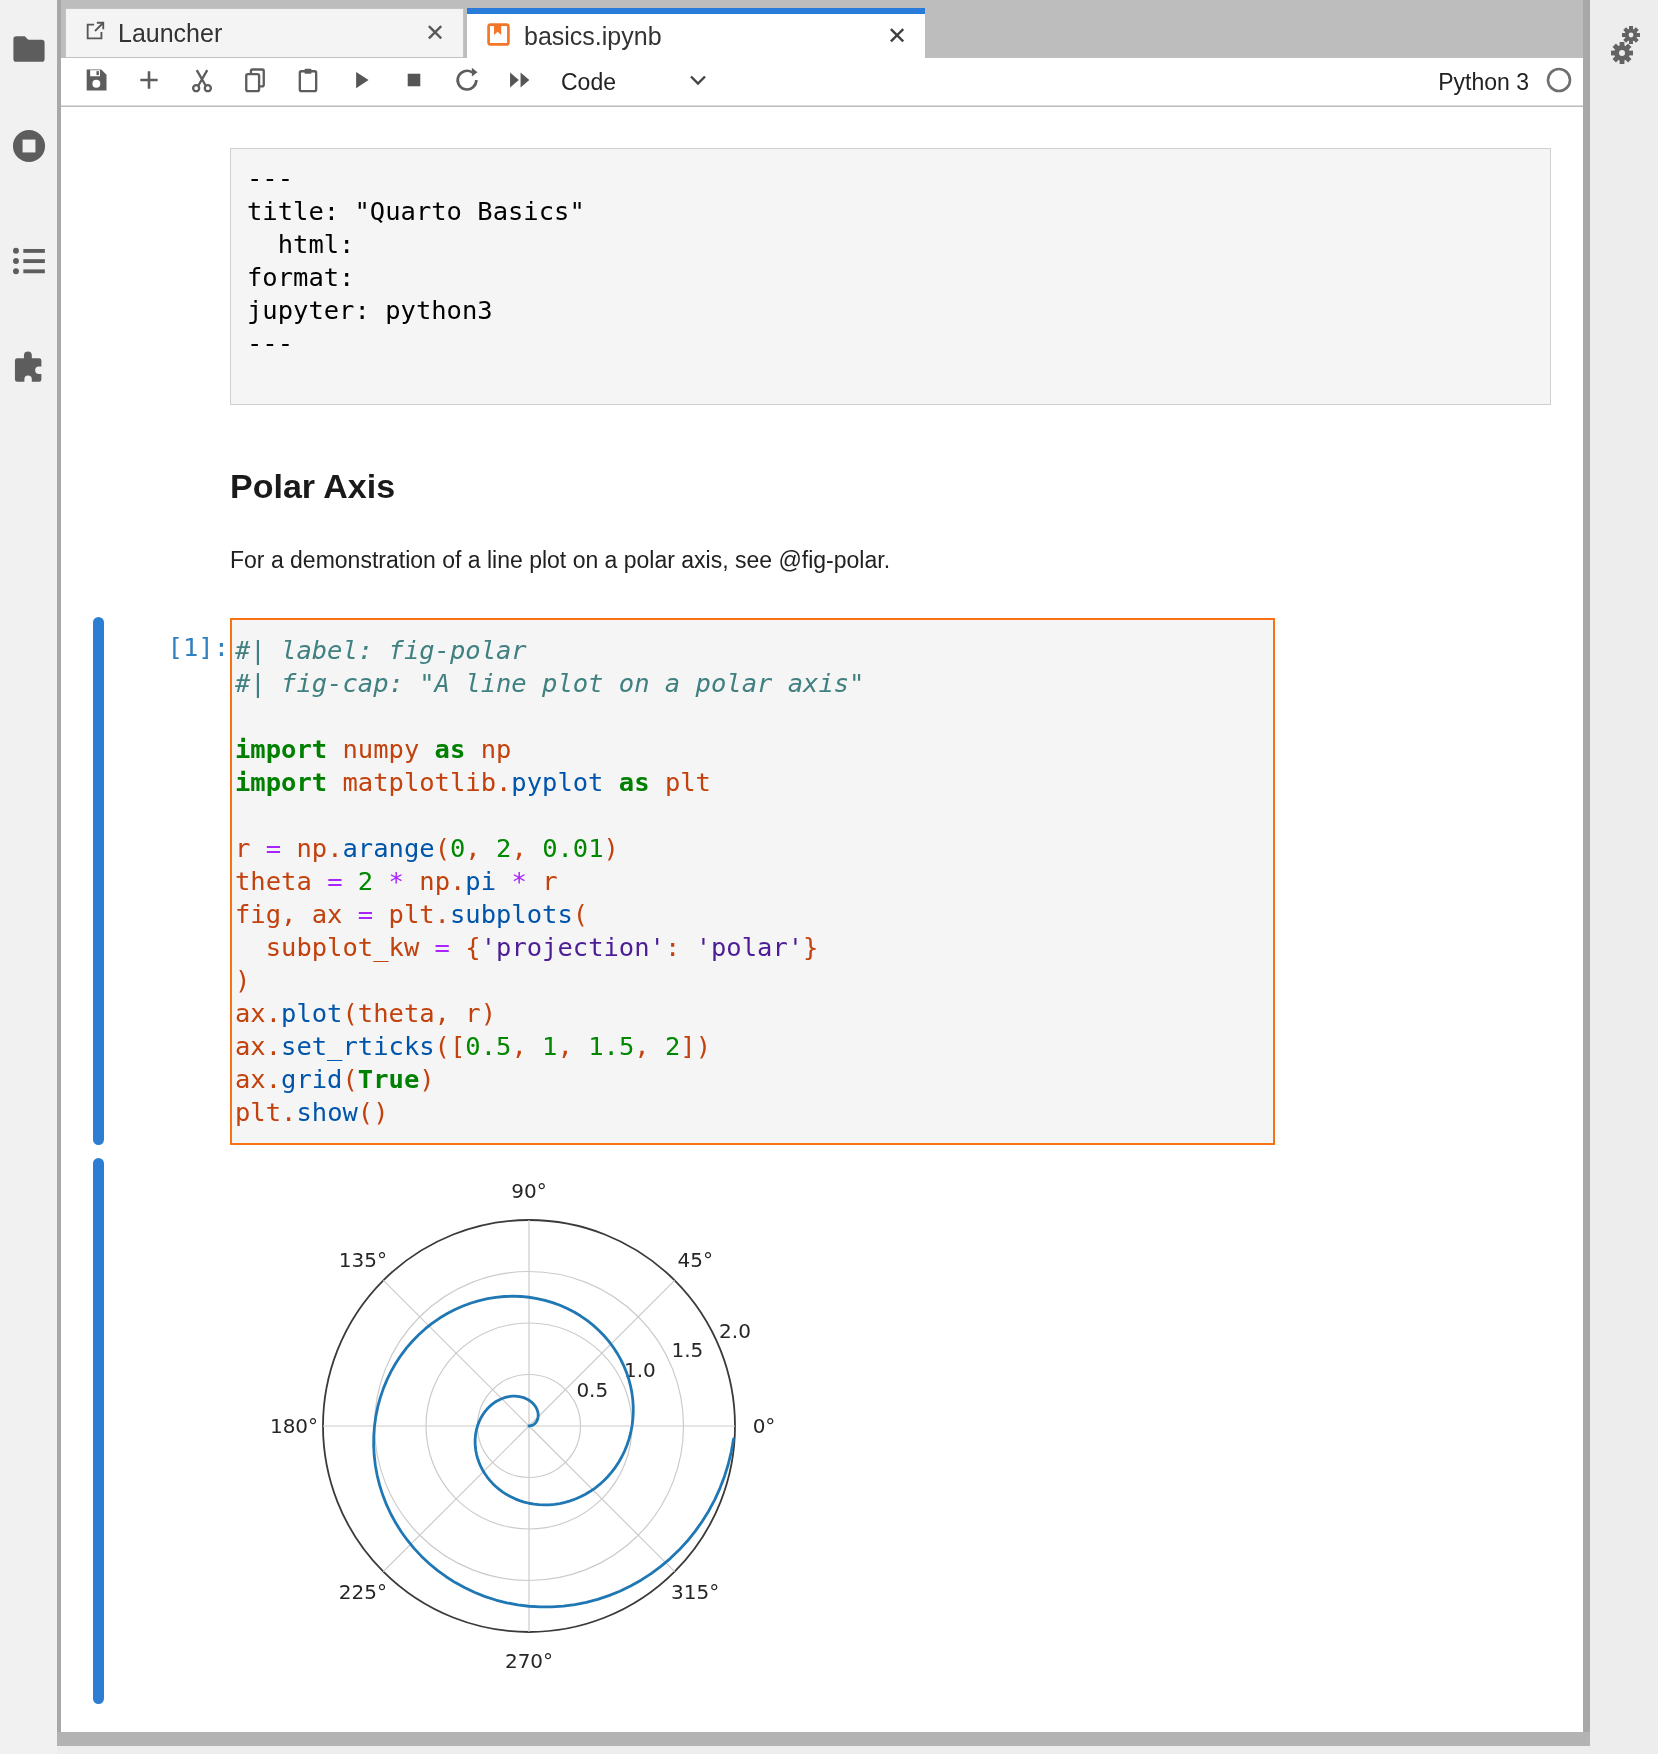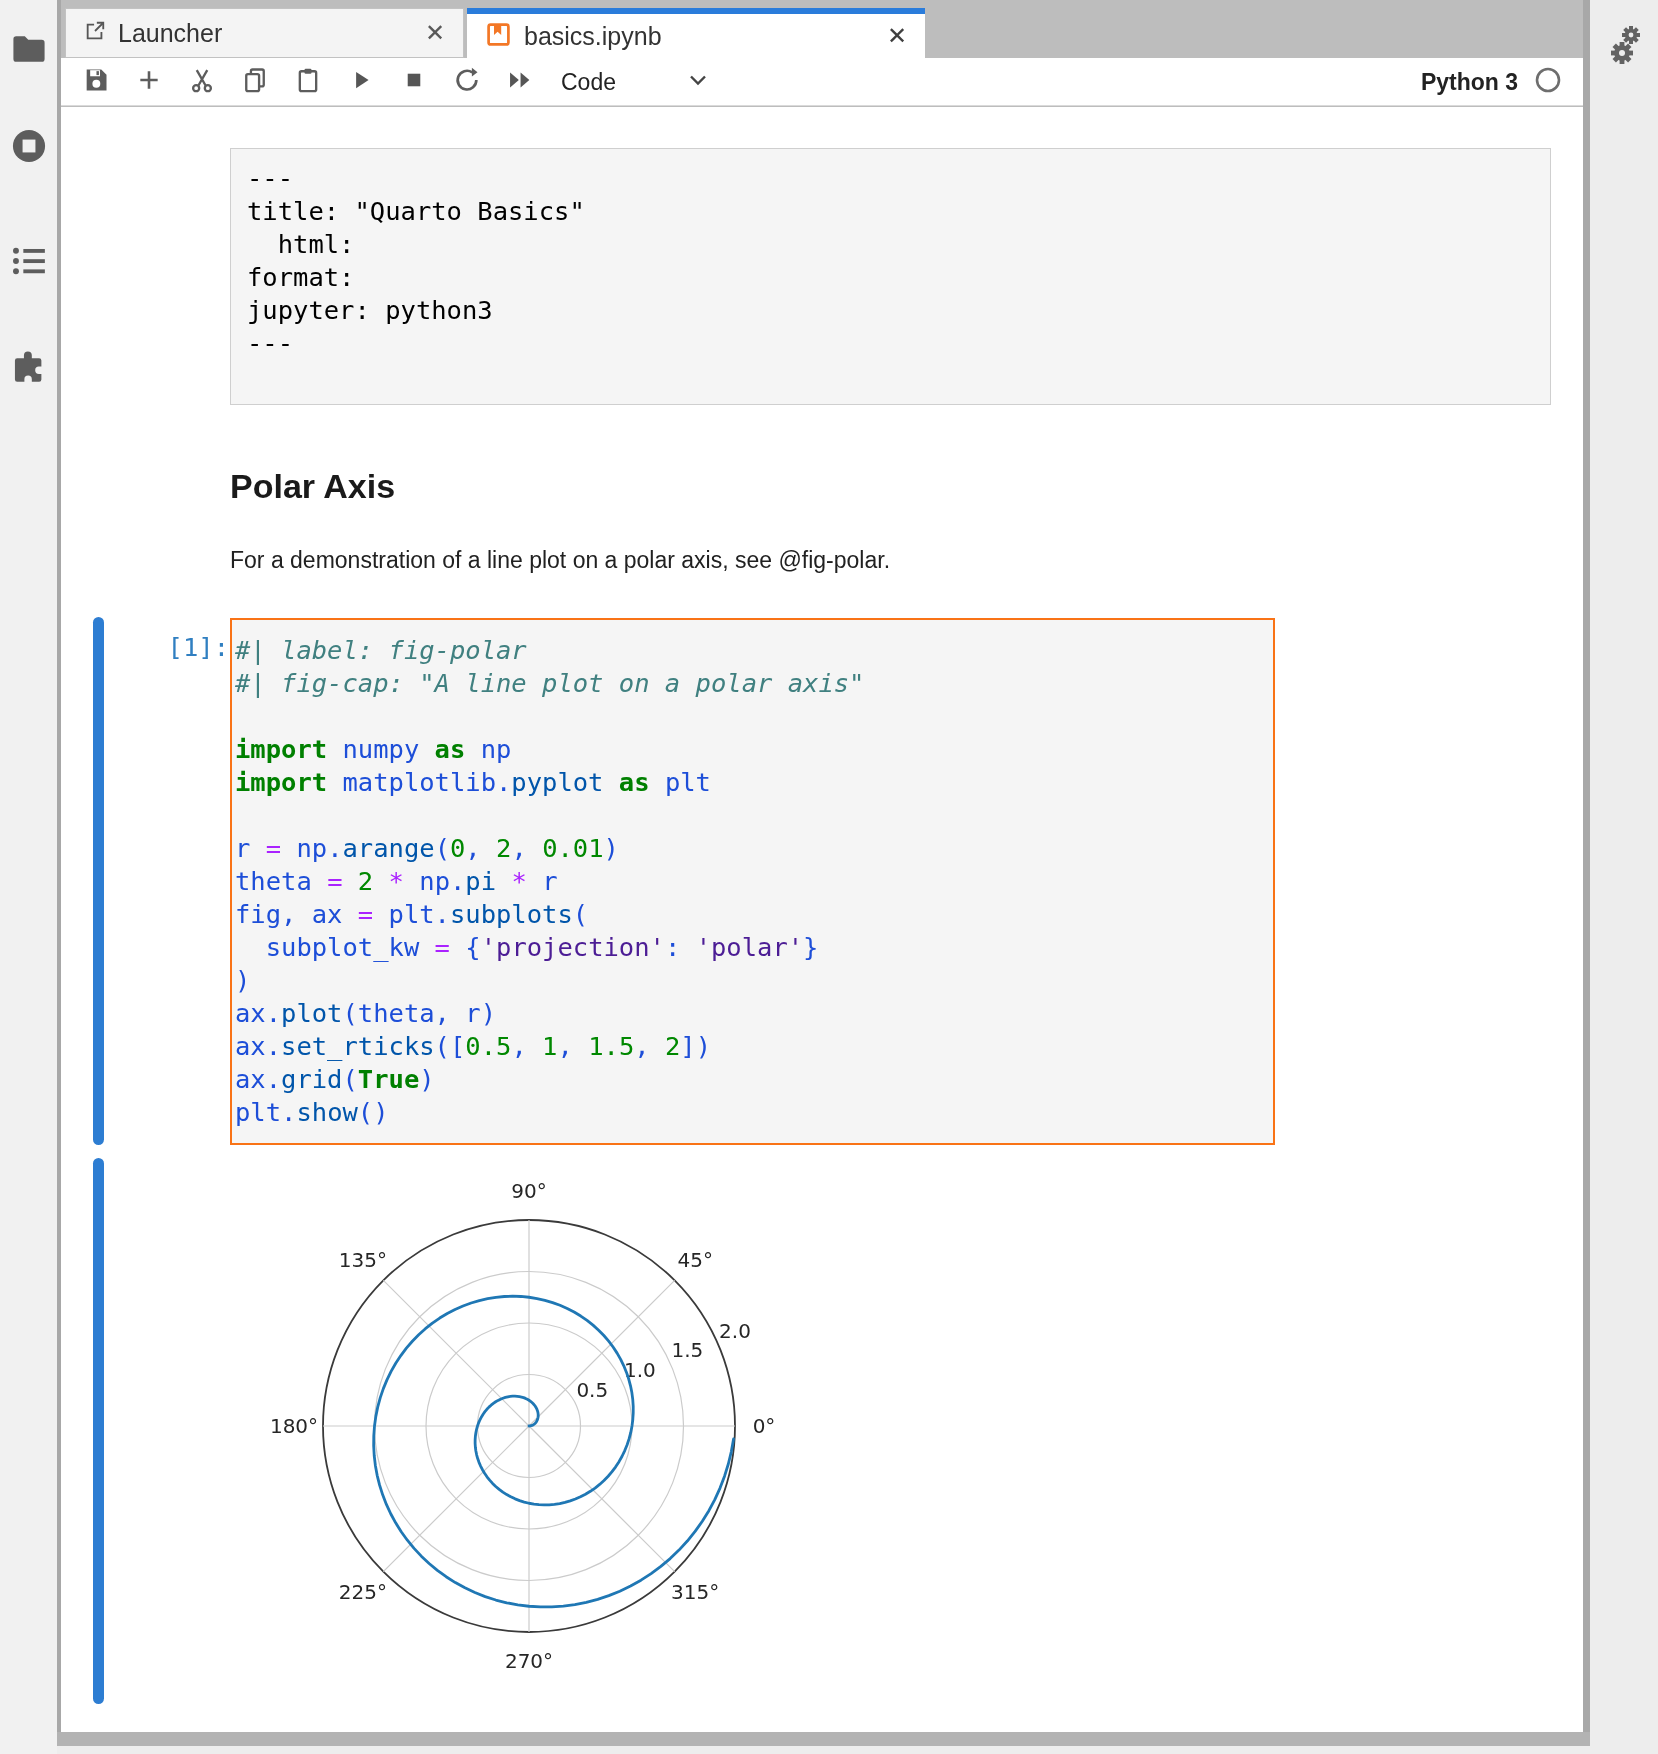--- a/index.html
+++ b/index.html
@@ -27,21 +27,21 @@
   .tab-label { font-size:25px; color:#333333; white-space:nowrap; }
   .tab-close { margin-left:auto; font-size:24px; color:#595959; line-height:1; cursor:pointer; }
 
   
   .toolbar { position:absolute; left:0; top:58px; width:100%; height:48px; background:#ffffff; border-bottom:1px solid #dadada; }
   .tb-buttons { position:absolute; left:8px; top:0; height:48px; display:flex; }
   .tb-btn { width:53px; height:48px; display:flex; align-items:center; justify-content:center; cursor:pointer; }
   .celltype { position:absolute; left:500px; top:0; height:48px; width:200px; display:flex; align-items:center; cursor:pointer;text-align:right; }
   .celltype-label { font-size:23px; color:#222; }
   .celltype svg { margin-left:72px; }
-  .kernel { position:absolute; right:21px; top:0; height:48px; display:flex; align-items:center; gap:16px;font-weight:bold; }
+  .kernel { position:absolute; right:10px; top:0; height:48px; display:flex; align-items:center; gap:16px; }
   .kernel-name { font-size:23px; color:#222; cursor:pointer; }
 
   
   .content { position:absolute; left:0; top:107px; width:100%; height:1625px; background:#ffffff; }
 
   .mono { font-family:"DejaVu Sans Mono", monospace; font-size:25.5px; line-height:33px; white-space:pre; }
 
   .raw-cell { position:absolute; left:169px; top:41px; width:1321px; height:257px;
               background:#f5f5f5; border:1px solid #cfcfcf; padding:13px 16px; cursor:text; }
   .md-heading { position:absolute; left:169px; top:360px; font-size:34px; font-weight:700; color:#1a1a1a; }
@@ -49,21 +49,21 @@
 
   .collapser { position:absolute; left:32px; width:11px; border-radius:6px; background:#2d7dd2; cursor:pointer; }
   .collapser-input { top:510px; height:528px; }
   .collapser-output { top:1051px; height:546px; }
 
   .in-prompt { position:absolute; left:40px; top:525px; width:128px; text-align:right;
                font-family:"DejaVu Sans Mono", monospace; font-size:25.5px; color:#307fc1; }
   .code-cell { position:absolute; left:169px; top:511px; width:1045px; height:527px;
                background:#f5f5f5; border:2px solid #f97316; padding:14px 3px; cursor:text; }
 
-  .tok-plain { color:#1d4ed8;margin-top:48px; }
+  .tok-plain { color:#c2410c;margin-top:48px; }
   .tok-kw   { color:#008000; font-weight:bold; }
   .tok-num  { color:#008800; }
   .tok-str  { color:#4c1d95; }
   .tok-com  { color:#408080; font-style:italic; }
   .tok-op   { color:#aa22ff; }
   .tok-prop { color:#0055aa; }
 
   .plot-svg { position:absolute; left:189px; top:1053px; overflow:visible; }
   .plot-svg text { font-family:"DejaVu Sans", sans-serif; }
   .gears { position:absolute; left:16px; top:24px; cursor:pointer; }

